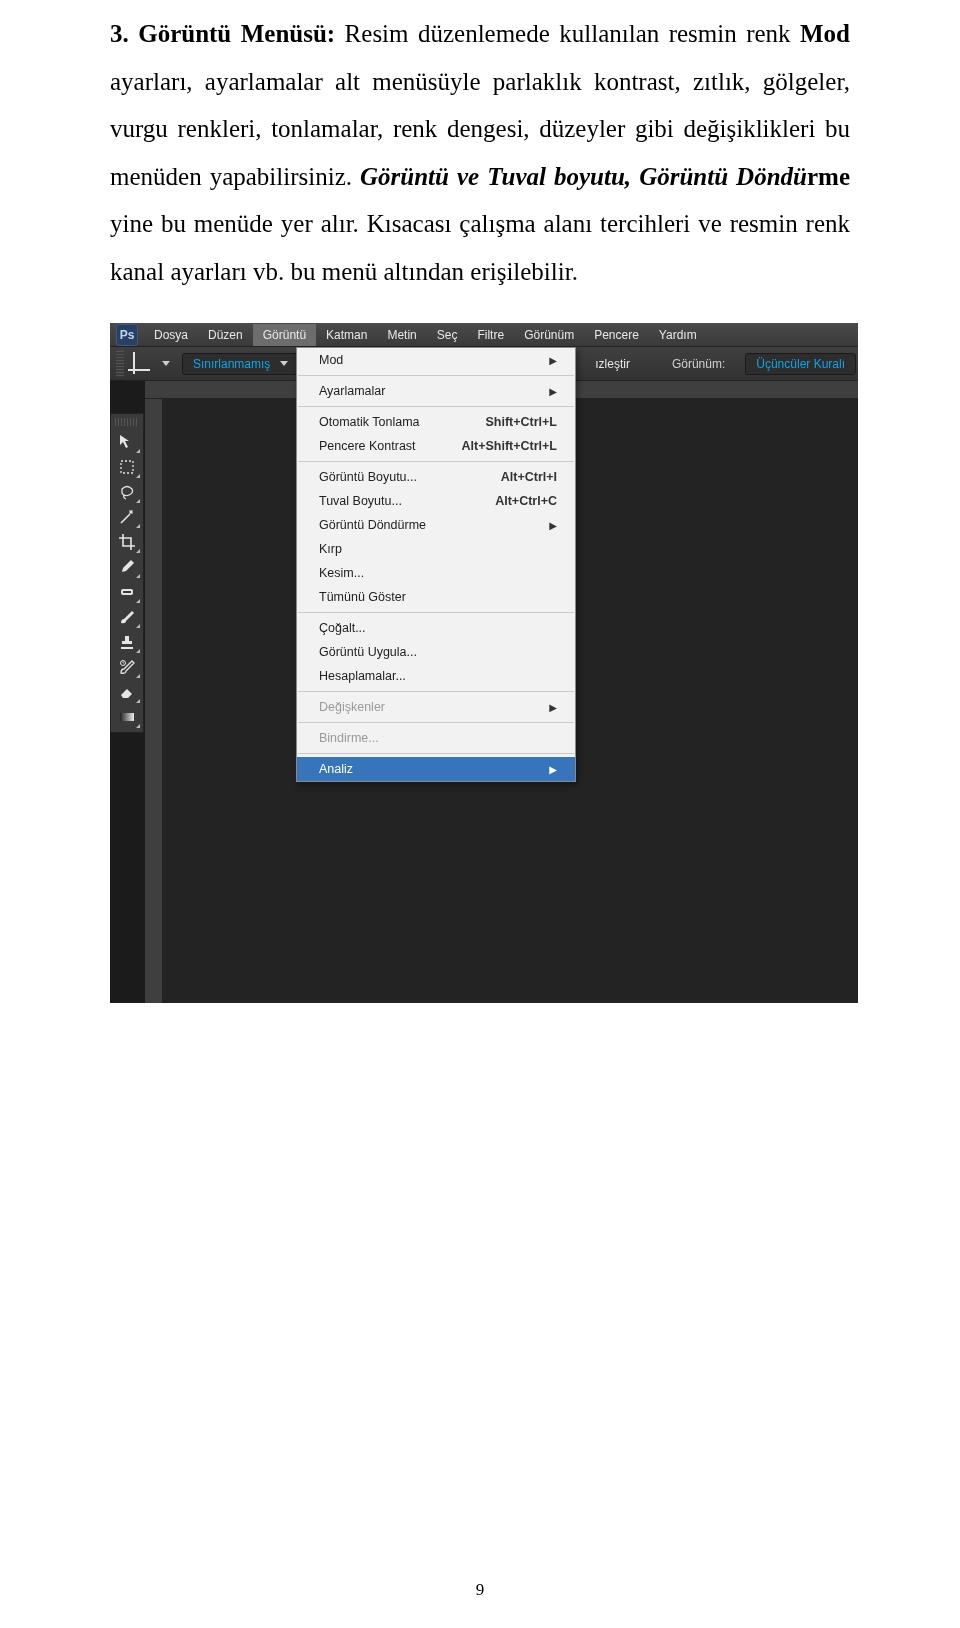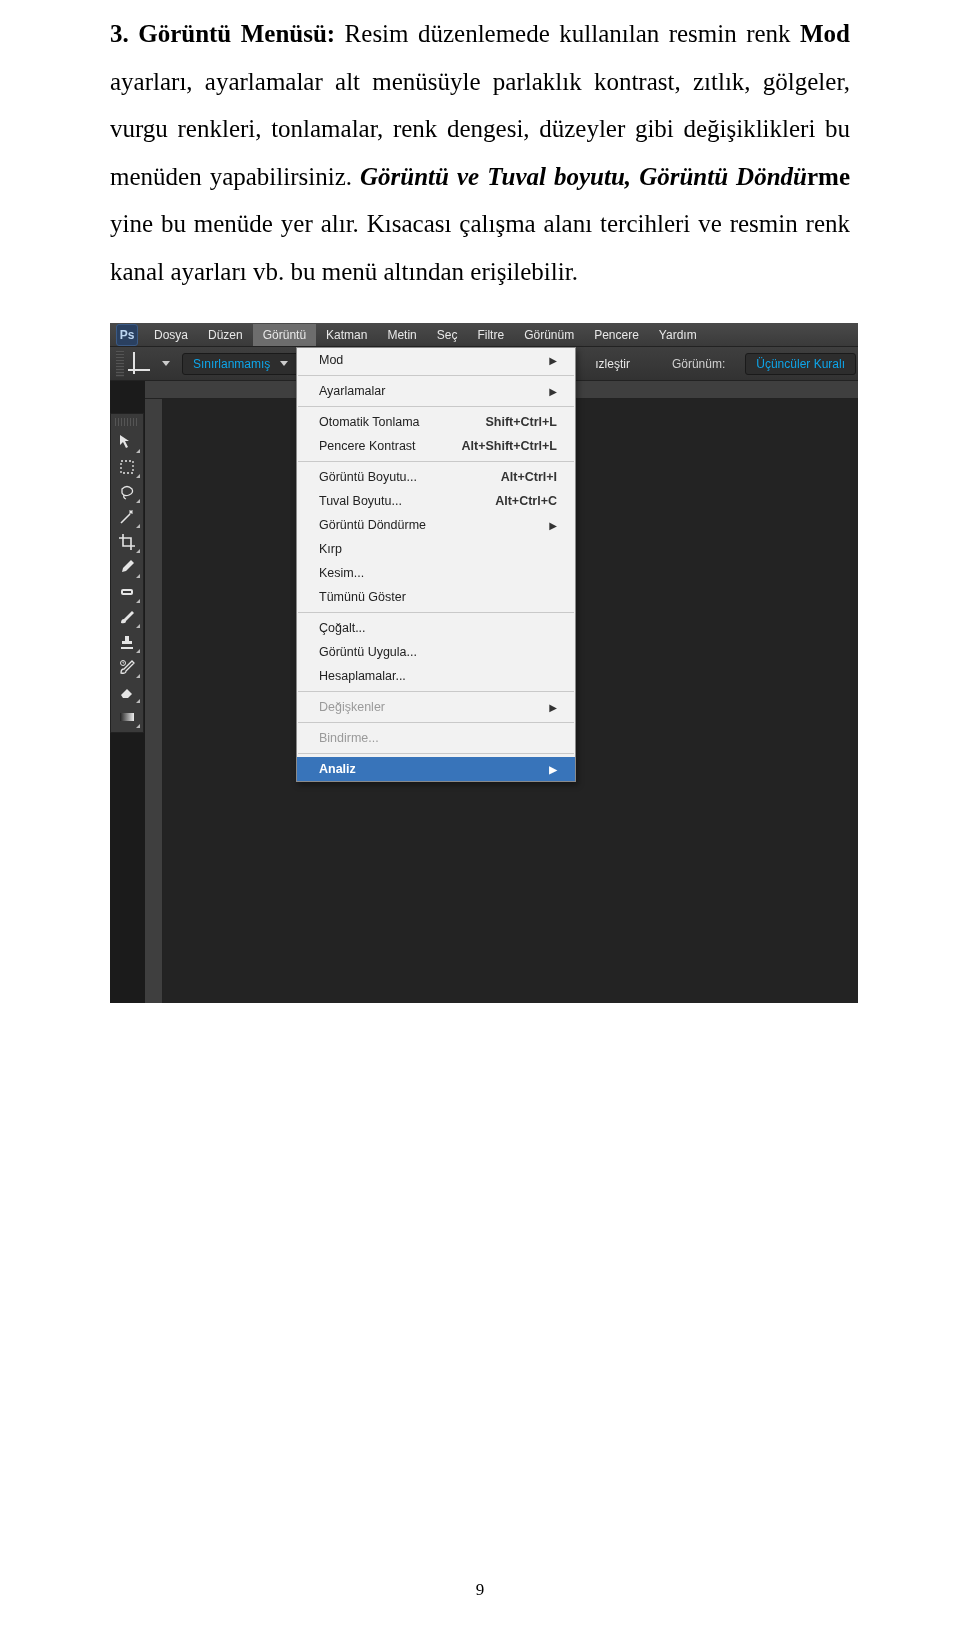--- a/index.html
+++ b/index.html
@@ -156,21 +156,21 @@
       display:flex; align-items:center;
       height: 24px;
       padding: 0 18px 0 22px;
     }
     .dd-item .shc { margin-left:auto; color:#333;font-weight:bold; }
     .dd-item .sub { margin-left:auto; font-size:10px; color:#333; }
     .dd-item.disabled { color:#9a9a9a;gap:16px; }
     .dd-item.sel {
       background: #3874ba;
       color: #fff;
-      font-weight: 700;
+      font-weight: 400;
     }
     .dd-item.sel .sub { color:#fff; }
     .dd-sep { height:1px; background:#c9c9c9; margin:3px 1px; }
 
     .page-num {
       position: absolute;
       bottom: 28px; left: 0; right: 0;
       text-align: center;
       font-size: 17px;
       color: #000;

